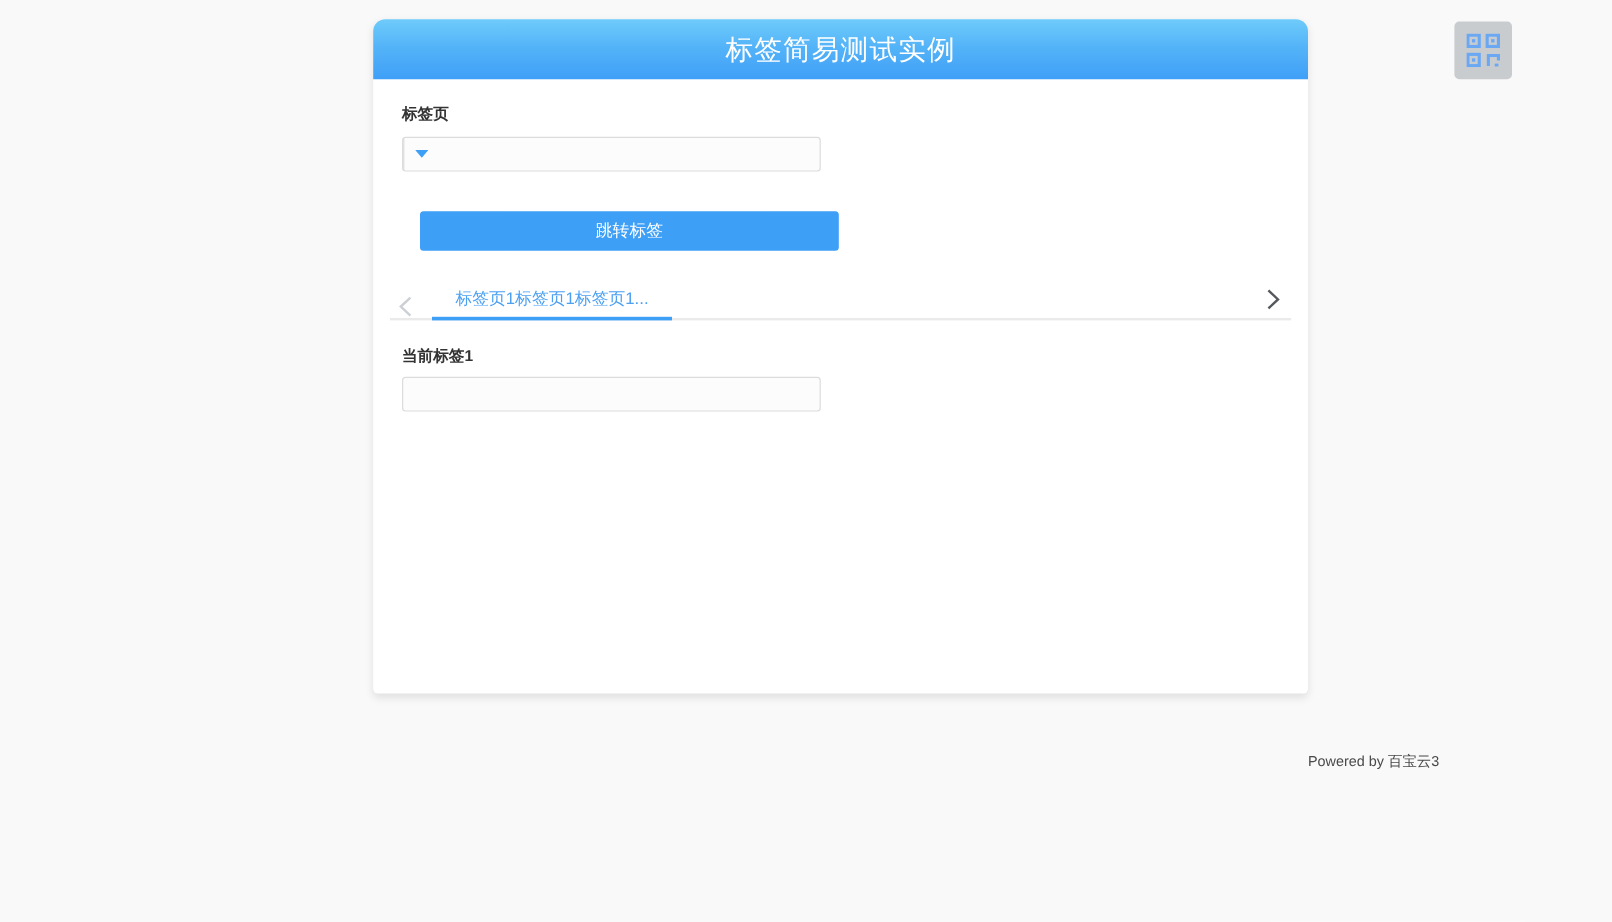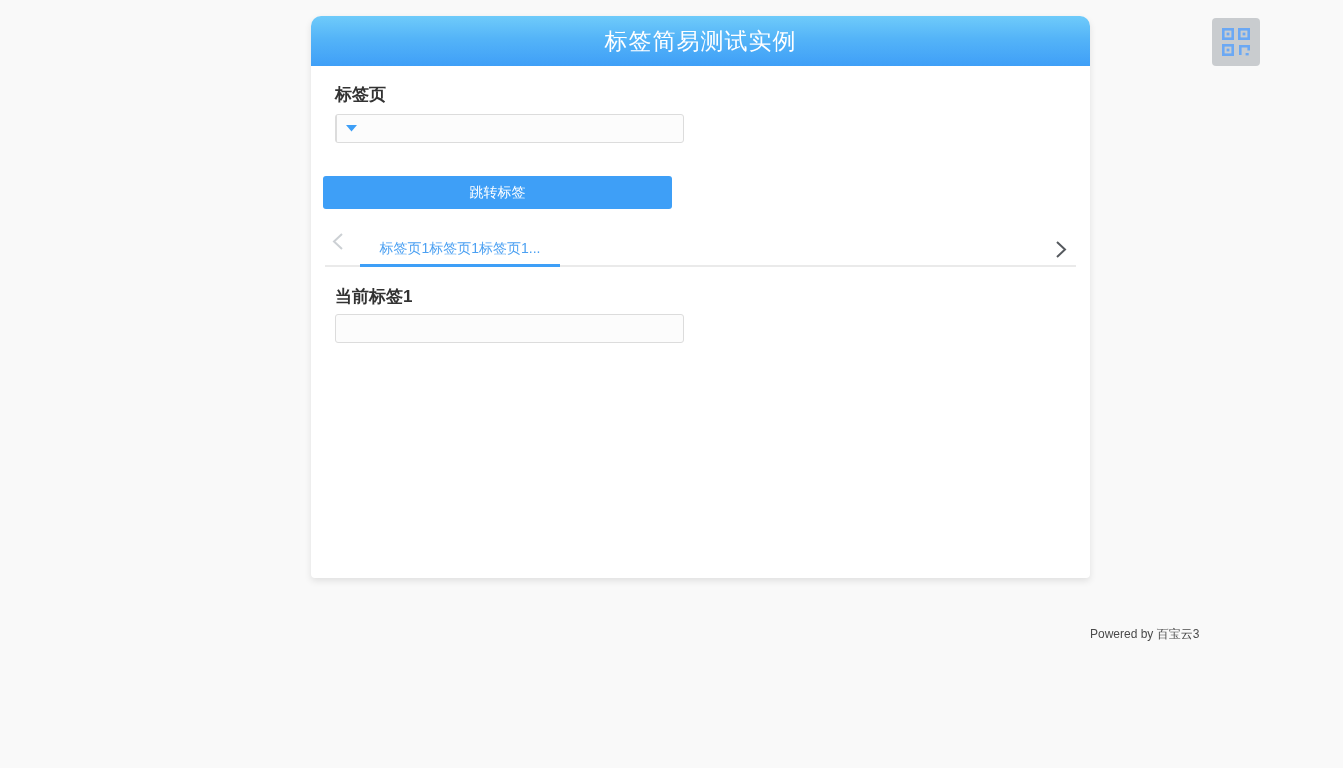--- a/index.html
+++ b/index.html
@@ -14,46 +14,46 @@
     box-shadow:0 3px 7px rgba(0,0,0,0.10);
   }
   .card-header {
     height:50px; border-radius:10px 10px 0 0;
     background:linear-gradient(180deg,#6fcbfa 0%,#54b4f8 45%,#3f9ff7 100%);
     display:flex; align-items:center; justify-content:center;
   }
   .card-title { color:#ffffff; font-size:23px; letter-spacing:1px; }
   .card-body { position:relative; }
   .field-label {
-    margin:20px 0 0 24px; font-size:17px; font-weight:bold; color:#333333;
+    margin:20px 0 0 24px; font-size:13px; font-weight:bold; color:#333333;
     line-height:18px;
   }
   .select {
     margin:10px 0 0 24px; width:349px; height:29px;
     border:1px solid #dcdcdc; border-radius:3px; background:#fcfcfc;
     display:flex; align-items:stretch; cursor:pointer;
   }
   .select-value {
     flex:1; padding-left:12px; font-size:14px; color:#8c8c8c;
     line-height:27px; overflow:hidden; white-space:nowrap;
   }
   .select-caret {
     width:29px; border-left:1px solid #dcdcdc;
     display:flex; align-items:center; justify-content:center;
   }
   .jump-btn {
-    display:block; margin:33px 0 0 12px; width:349px; height:33px;
+    display:block; margin:33px 0 0 39px; width:349px; height:33px;
     background:#3e9ff7; border:none; border-radius:3px;
     color:#ffffff; font-size:14px; cursor:pointer;
     font-family:"Liberation Sans","DejaVu Sans",sans-serif;
   }
   .tab-bar {
     position:relative; margin:23px 14px 0 14px; height:35px;
     border-bottom:2px solid #eaeaea;
-    display:flex; align-items:flex-start;
+    display:flex; align-items:flex-end;
   }
   .chev { display:flex; align-items:center; cursor:pointer; }
   .chev.prev { margin-left:6px; }
   .chev.next { position:absolute; right:8px; top:8px; }
   .tab-item {
     position:absolute; left:35px; top:0; bottom:0; width:200px;
     display:flex; align-items:center; justify-content:center;
     font-size:14px; color:#4ba0f2; cursor:pointer; white-space:nowrap;
   }
   .tab-underline {

